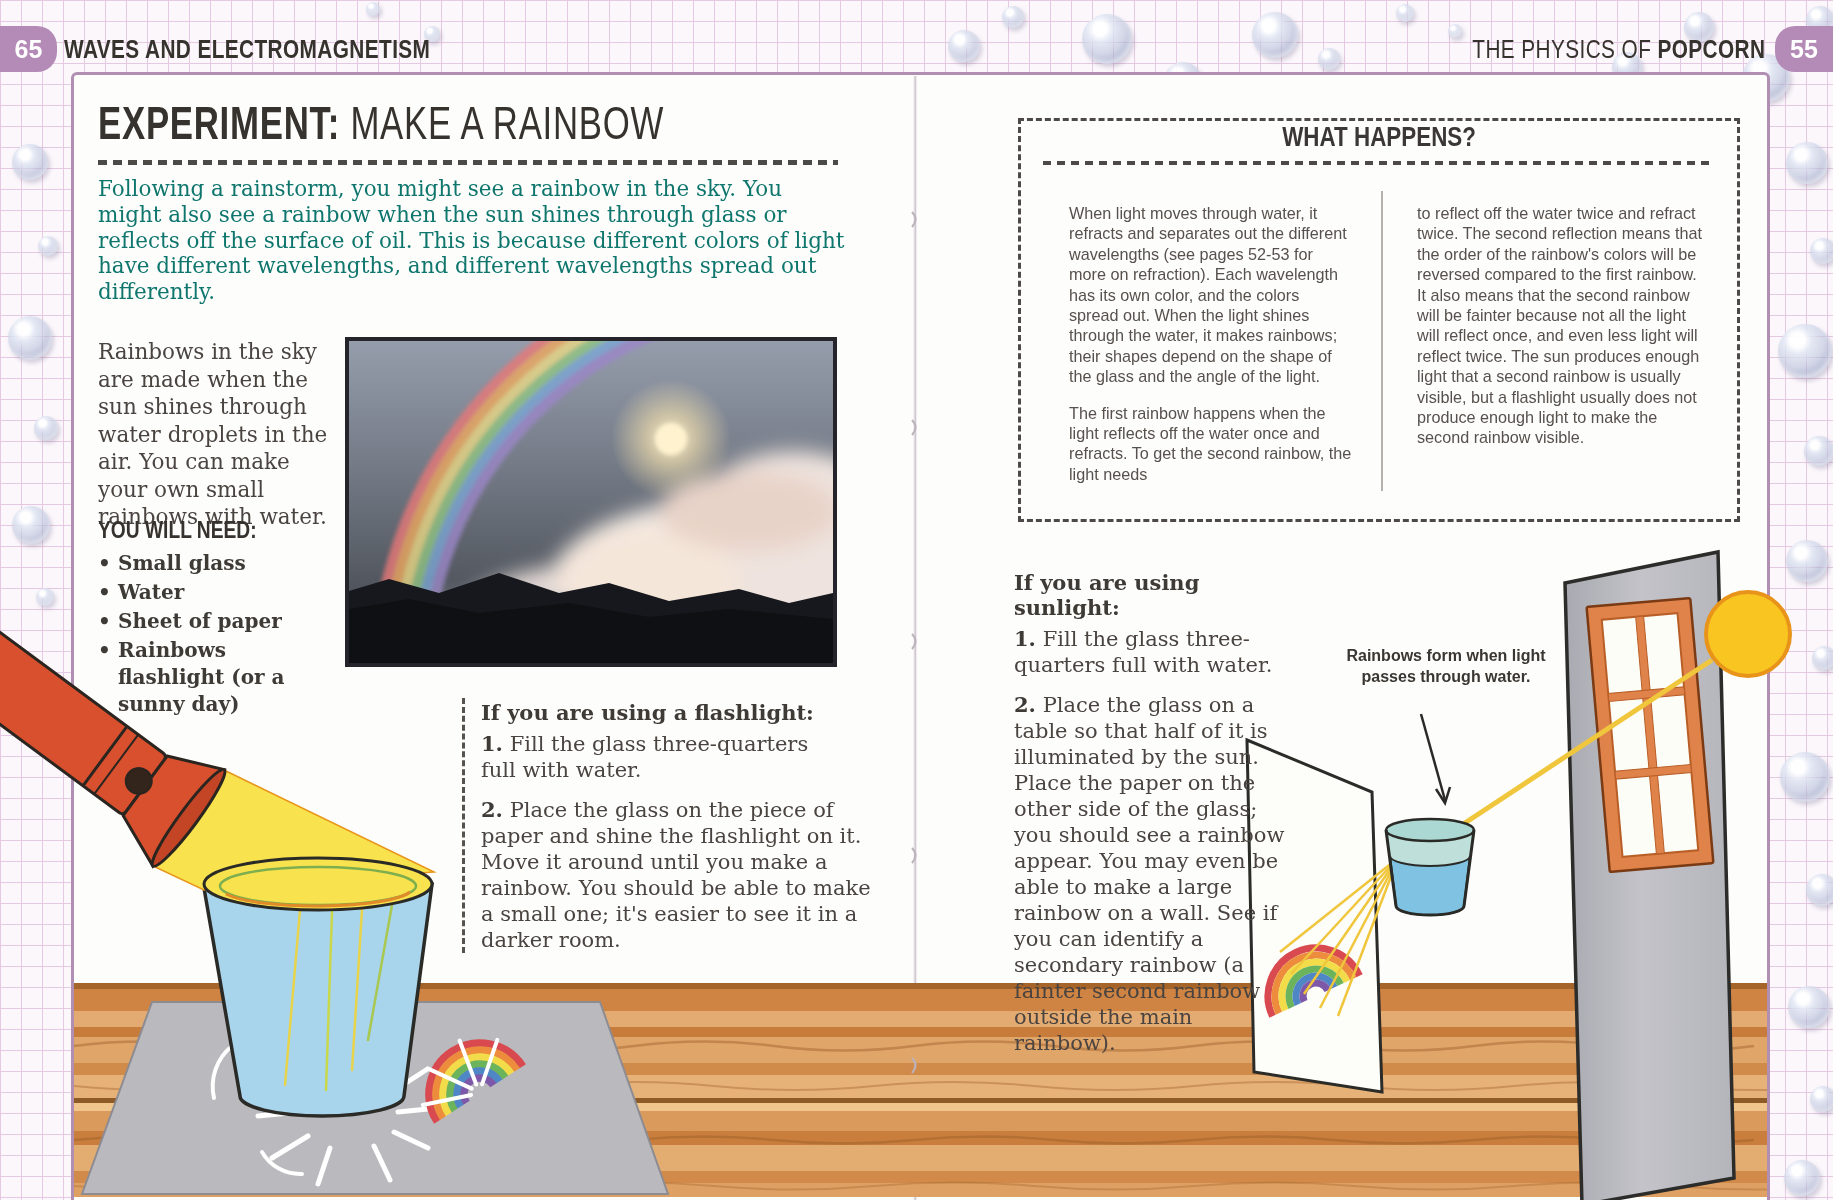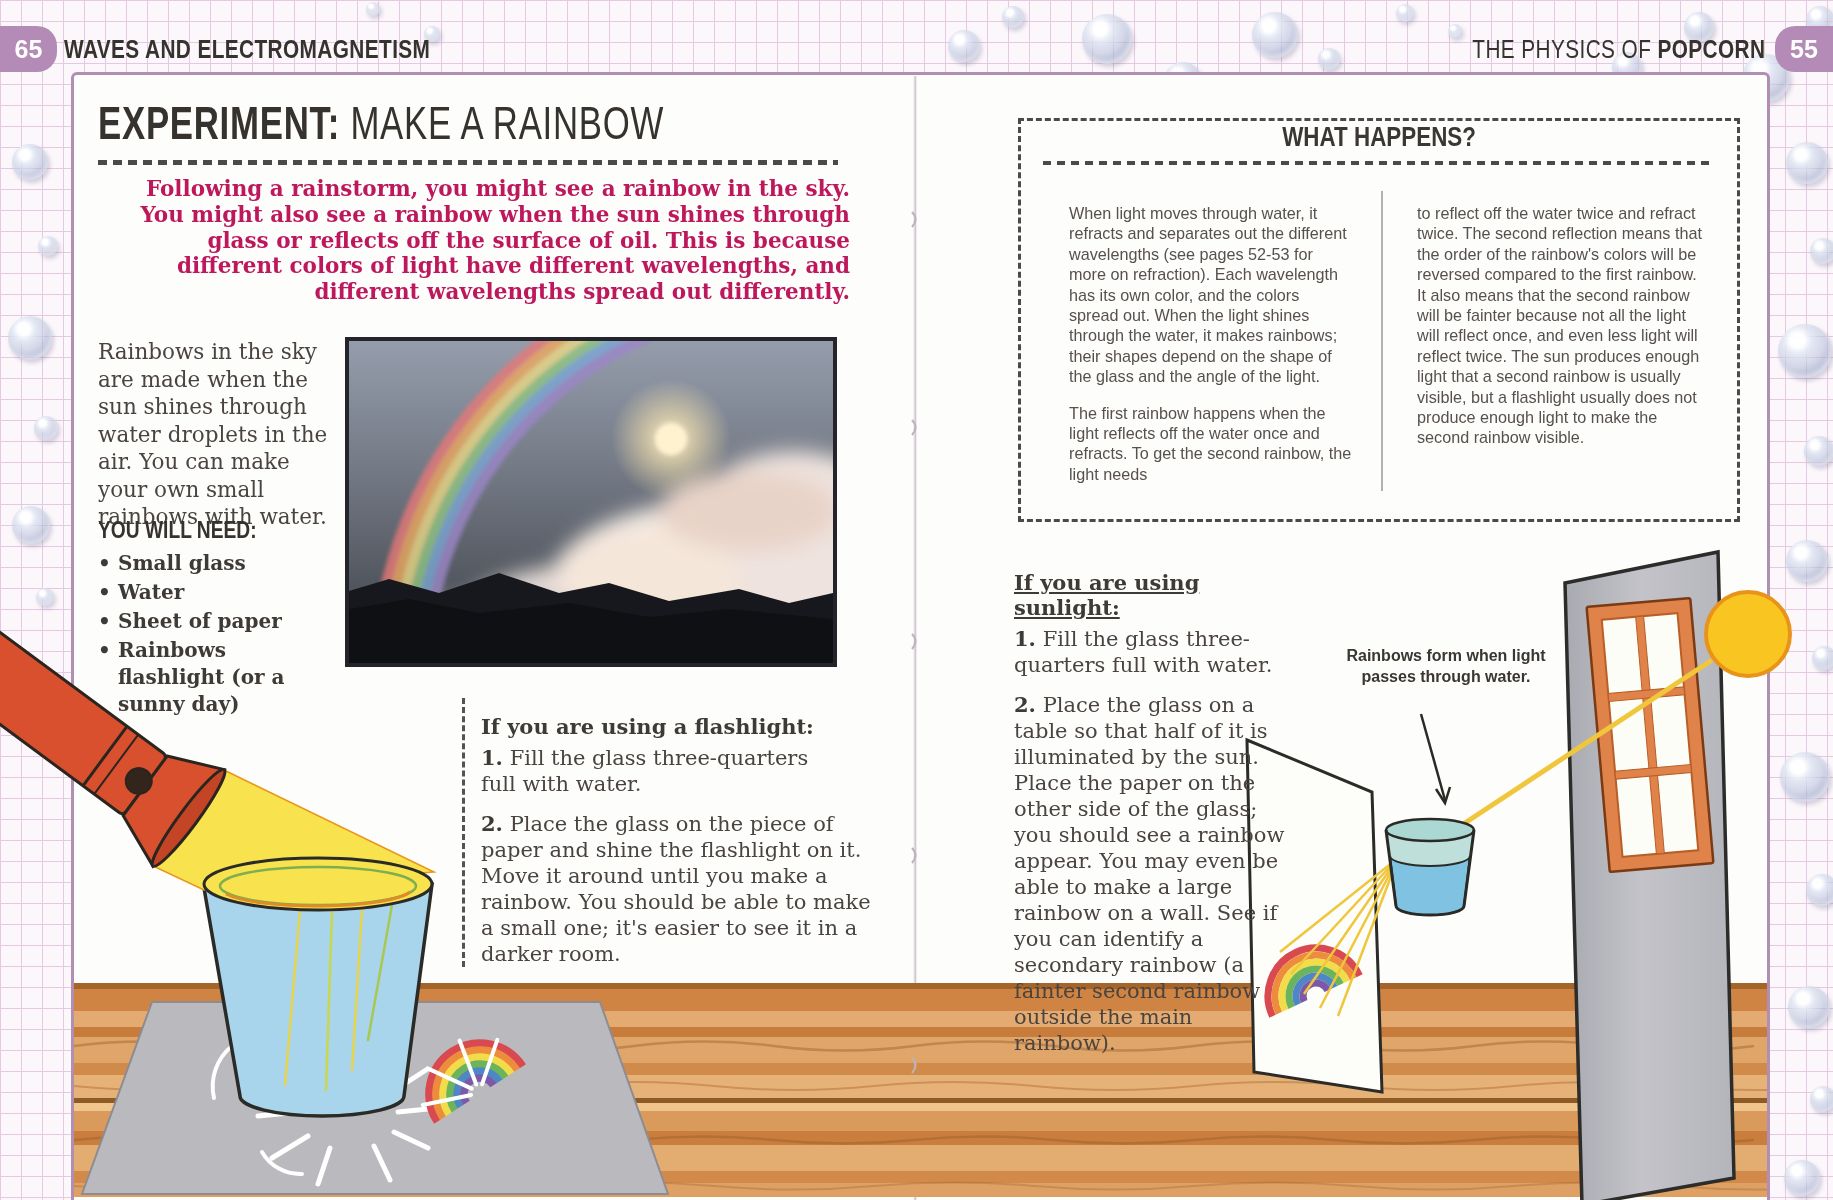--- a/index.html
+++ b/index.html
@@ -25,29 +25,29 @@
   .cnd{display:inline-block;transform:scaleX(.8);transform-origin:0 50%;white-space:nowrap;
     font-weight:bold;color:#36322e;}
   .hdr{font-size:26px;letter-spacing:.5px;}
   .hdr-right{transform-origin:100% 50%;}
   .hdr-light{font-weight:normal;}
   
   .title{font-size:47px;letter-spacing:1px;transform:scaleX(.74);}
   .title .t-reg{font-weight:400;}
   .rule-dashed{height:5px;background:repeating-linear-gradient(90deg,#4c4a47 0 9px,transparent 9px 15px);}
   .serif{font-family:"DejaVu Serif","Liberation Serif",serif;}
-  .intro{font-size:21.5px;line-height:1.2;font-weight:bold;color:#be185d;text-align:right;}
+  .intro{font-size:21.5px;line-height:1.2;font-weight:normal;color:#0f766e;}
   .sidepara{font-size:21.5px;line-height:1.28;color:#4a4440;}
   .subhead{font-size:24px;}
   .need{list-style:none;margin:0;padding:0;font-size:20px;line-height:27px;font-weight:bold;color:#3e3a36;}
   .need li{position:relative;padding-left:22px;margin-bottom:2px;}
   .need li::before{content:"\2022";position:absolute;left:2px;}
   .wtd{border-left:3px dashed #56524e;padding-left:16px;}
   .wtd-h{font-size:23px;}
-  .stepsub{font-size:21px;font-weight:bold;color:#3e3a36;margin:16px 0 0 0;}
+  .stepsub{font-size:21px;font-weight:bold;color:#3e3a36;margin:2px 0 0 0;}
   .step{font-size:21px;line-height:1.24;color:#4a4440;margin:6px 0 0 0;}
   .step .stepnum{font-weight:bold;color:#3e3a36;}
   .step + .step{margin-top:14px;}
   .photo{border:4px solid #26242b;background:#50555e;}
   
   .whbox{border:3px dashed #4c4946;box-sizing:border-box;background:transparent;}
   .wh-head{text-align:center;}
   .wh-head .cnd{transform-origin:50% 50%;font-size:28px;color:#3b3734;}
   .wh-rule{height:4px;margin:8px 22px 0 22px;
     background:repeating-linear-gradient(90deg,#4c4946 0 8px,transparent 8px 14px);}
@@ -331,18 +331,18 @@
     <p>When light moves through water, it refracts and separates out the different wavelengths (see pages 52-53 for more on refraction). Each wavelength has its own color, and the colors spread out. When the light shines through the water, it makes rainbows; their shapes depend on the shape of the glass and the angle of the light.</p>
     <p>The first rainbow happens when the light reflects off the water once and refracts. To get the second rainbow, the light needs</p>
   </div>
   <div class="abs coldiv" style="left:360px;top:70px;height:300px;"></div>
   <div class="abs whcol" style="left:380px;top:66px;width:322px;">
     <p>to reflect off the water twice and refract twice. The second reflection means that the order of the rainbow's colors will be reversed compared to the first rainbow. It also means that the second rainbow will be fainter because not all the light will reflect once, and even less light will reflect twice. The sun produces enough light that a second rainbow is usually visible, but a flashlight usually does not produce enough light to make the second rainbow visible.</p>
   </div>
 </div>
 
 <div class="abs" style="left:1014px;top:570px;width:278px;">
-  <p class="serif stepsub" style="margin:0;text-decoration:underline;">If you are using sunlight:</p>
+  <p class="serif stepsub" style="margin:0;">If you are using sunlight:</p>
   <p class="serif step"><span class="stepnum">1.</span> <span>Fill the glass three-quarters full with water.</span></p>
   <p class="serif step"><span class="stepnum">2.</span> <span>Place the glass on a table so that half of it is illuminated by the sun. Place the paper on the other side of the glass; you should see a rainbow appear. You may even be able to make a large rainbow on a wall. See if you can identify a secondary rainbow (a fainter second rainbow outside the main rainbow).</span></p>
 </div>
 
 <div class="abs illab" style="left:1336px;top:646px;width:220px;">Rainbows form when light passes through water.</div>
 
 </body></html>

